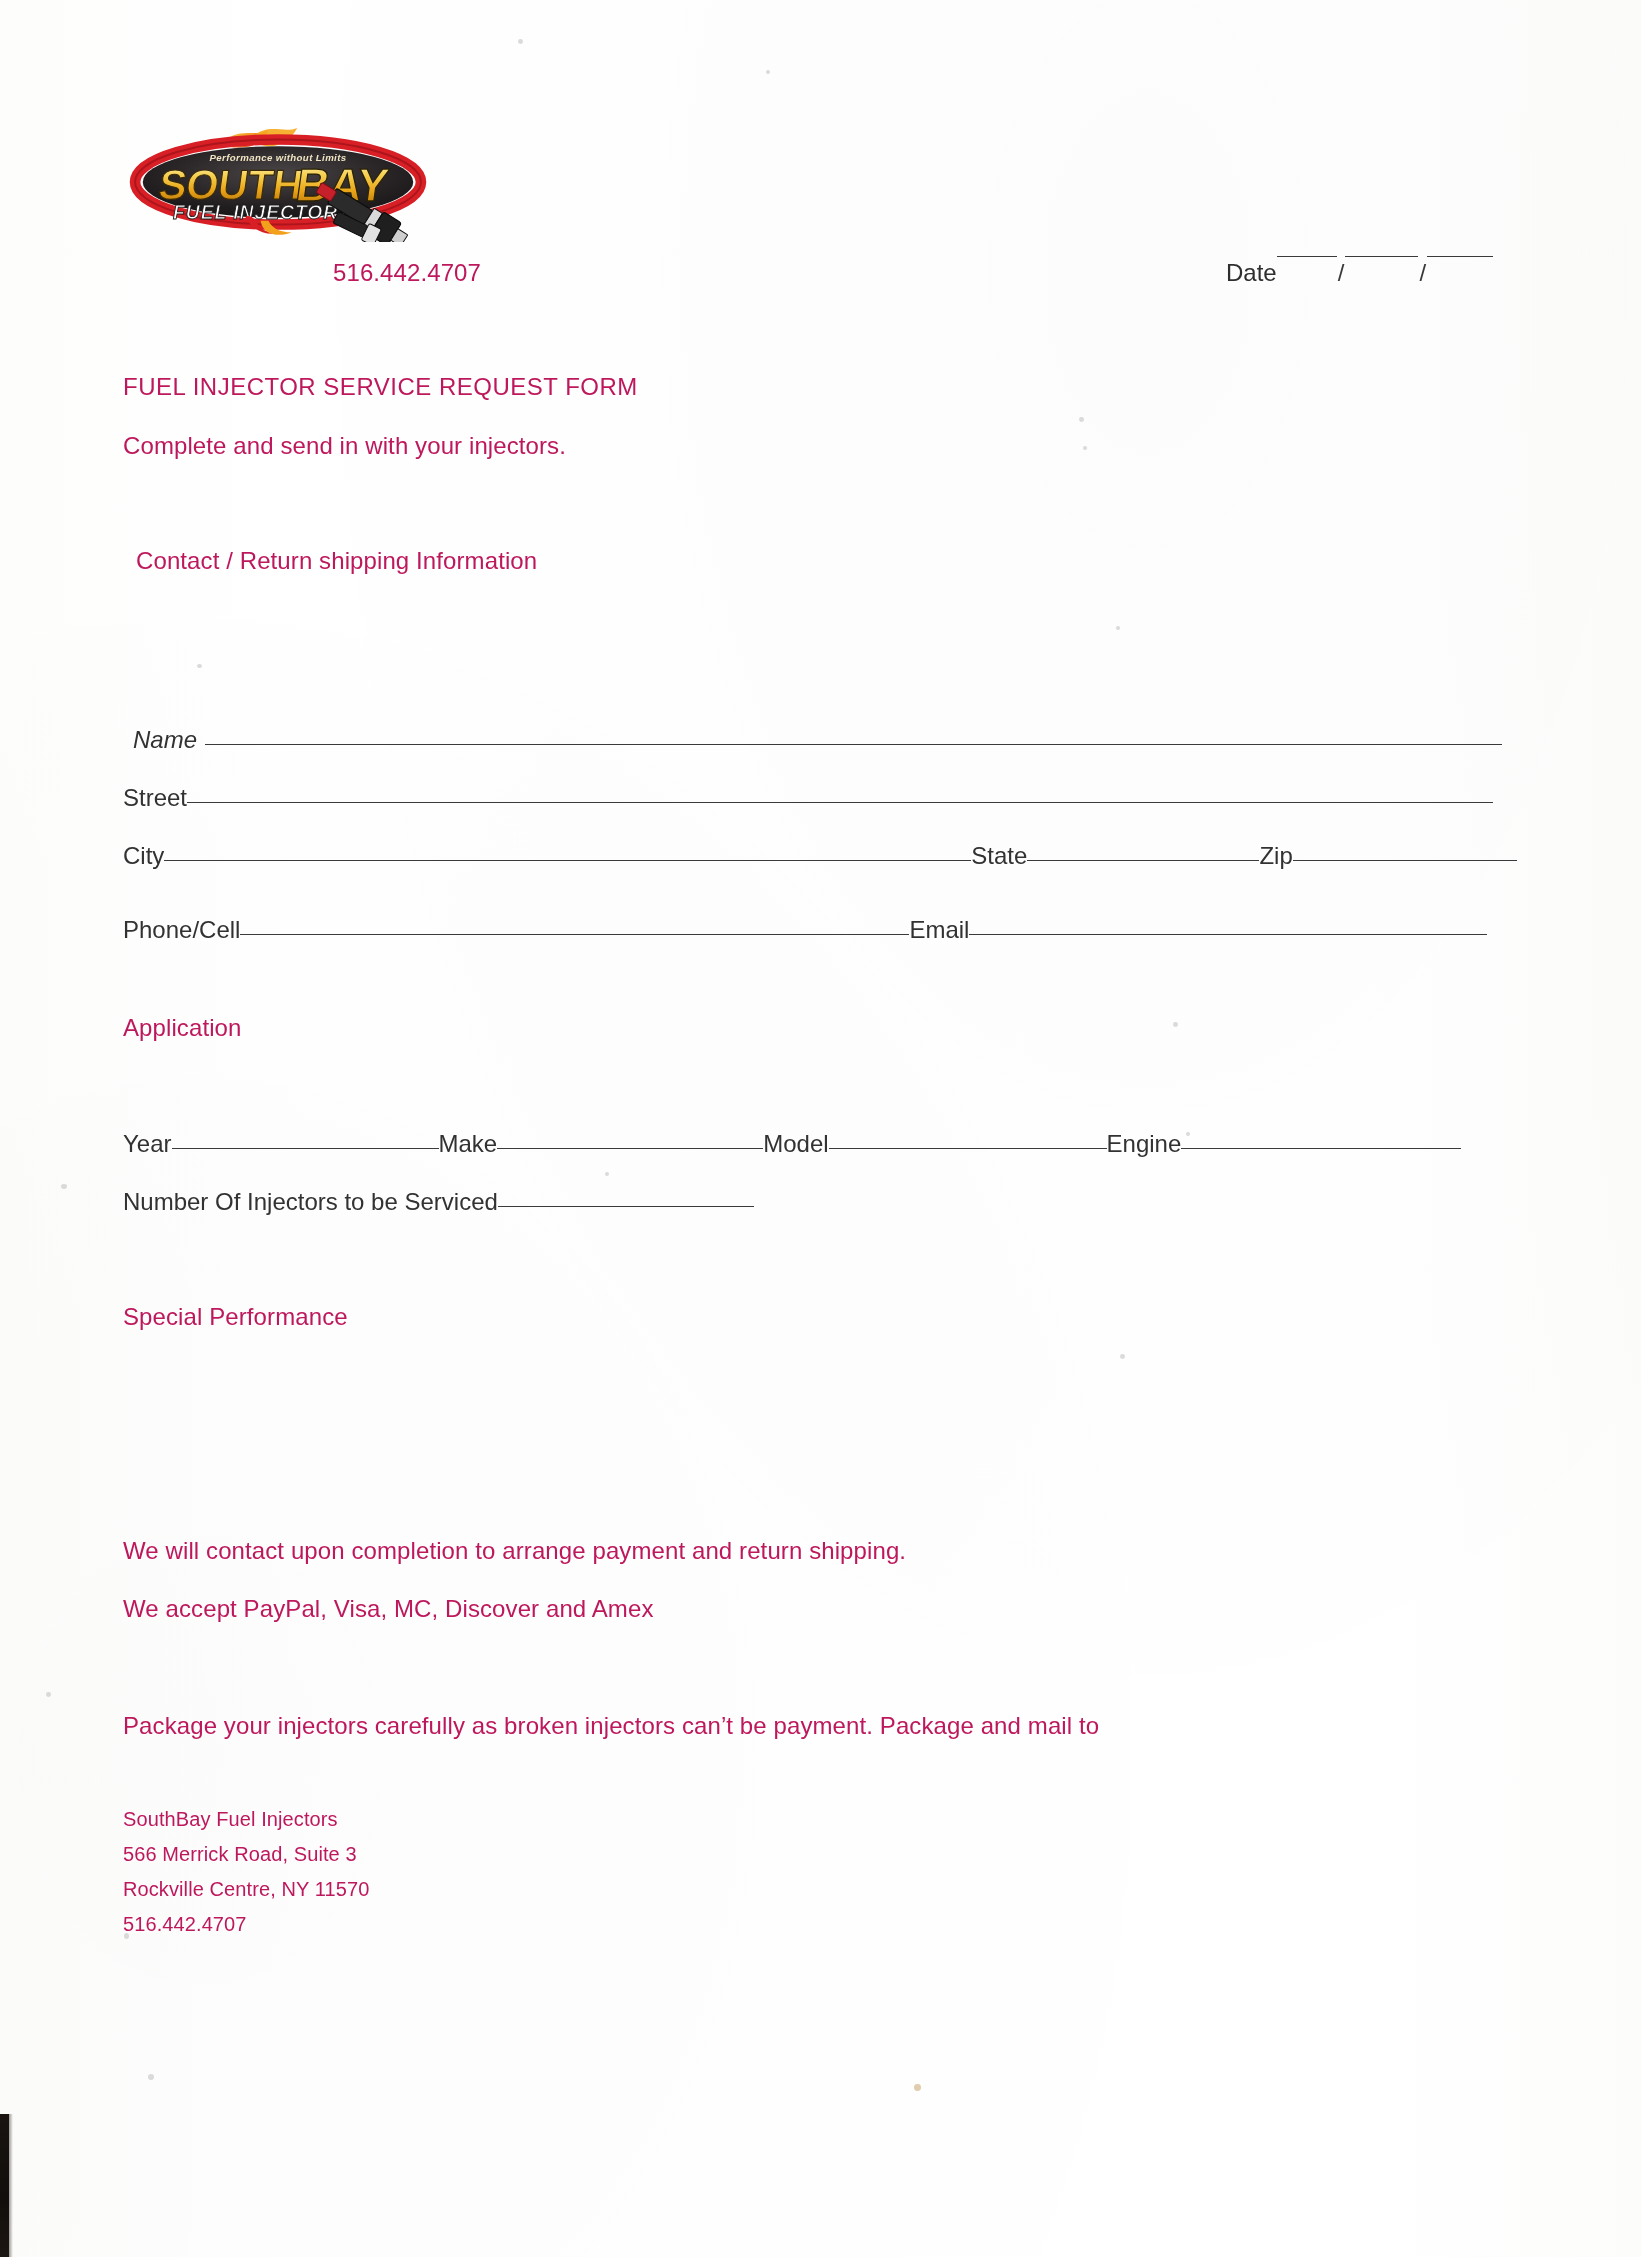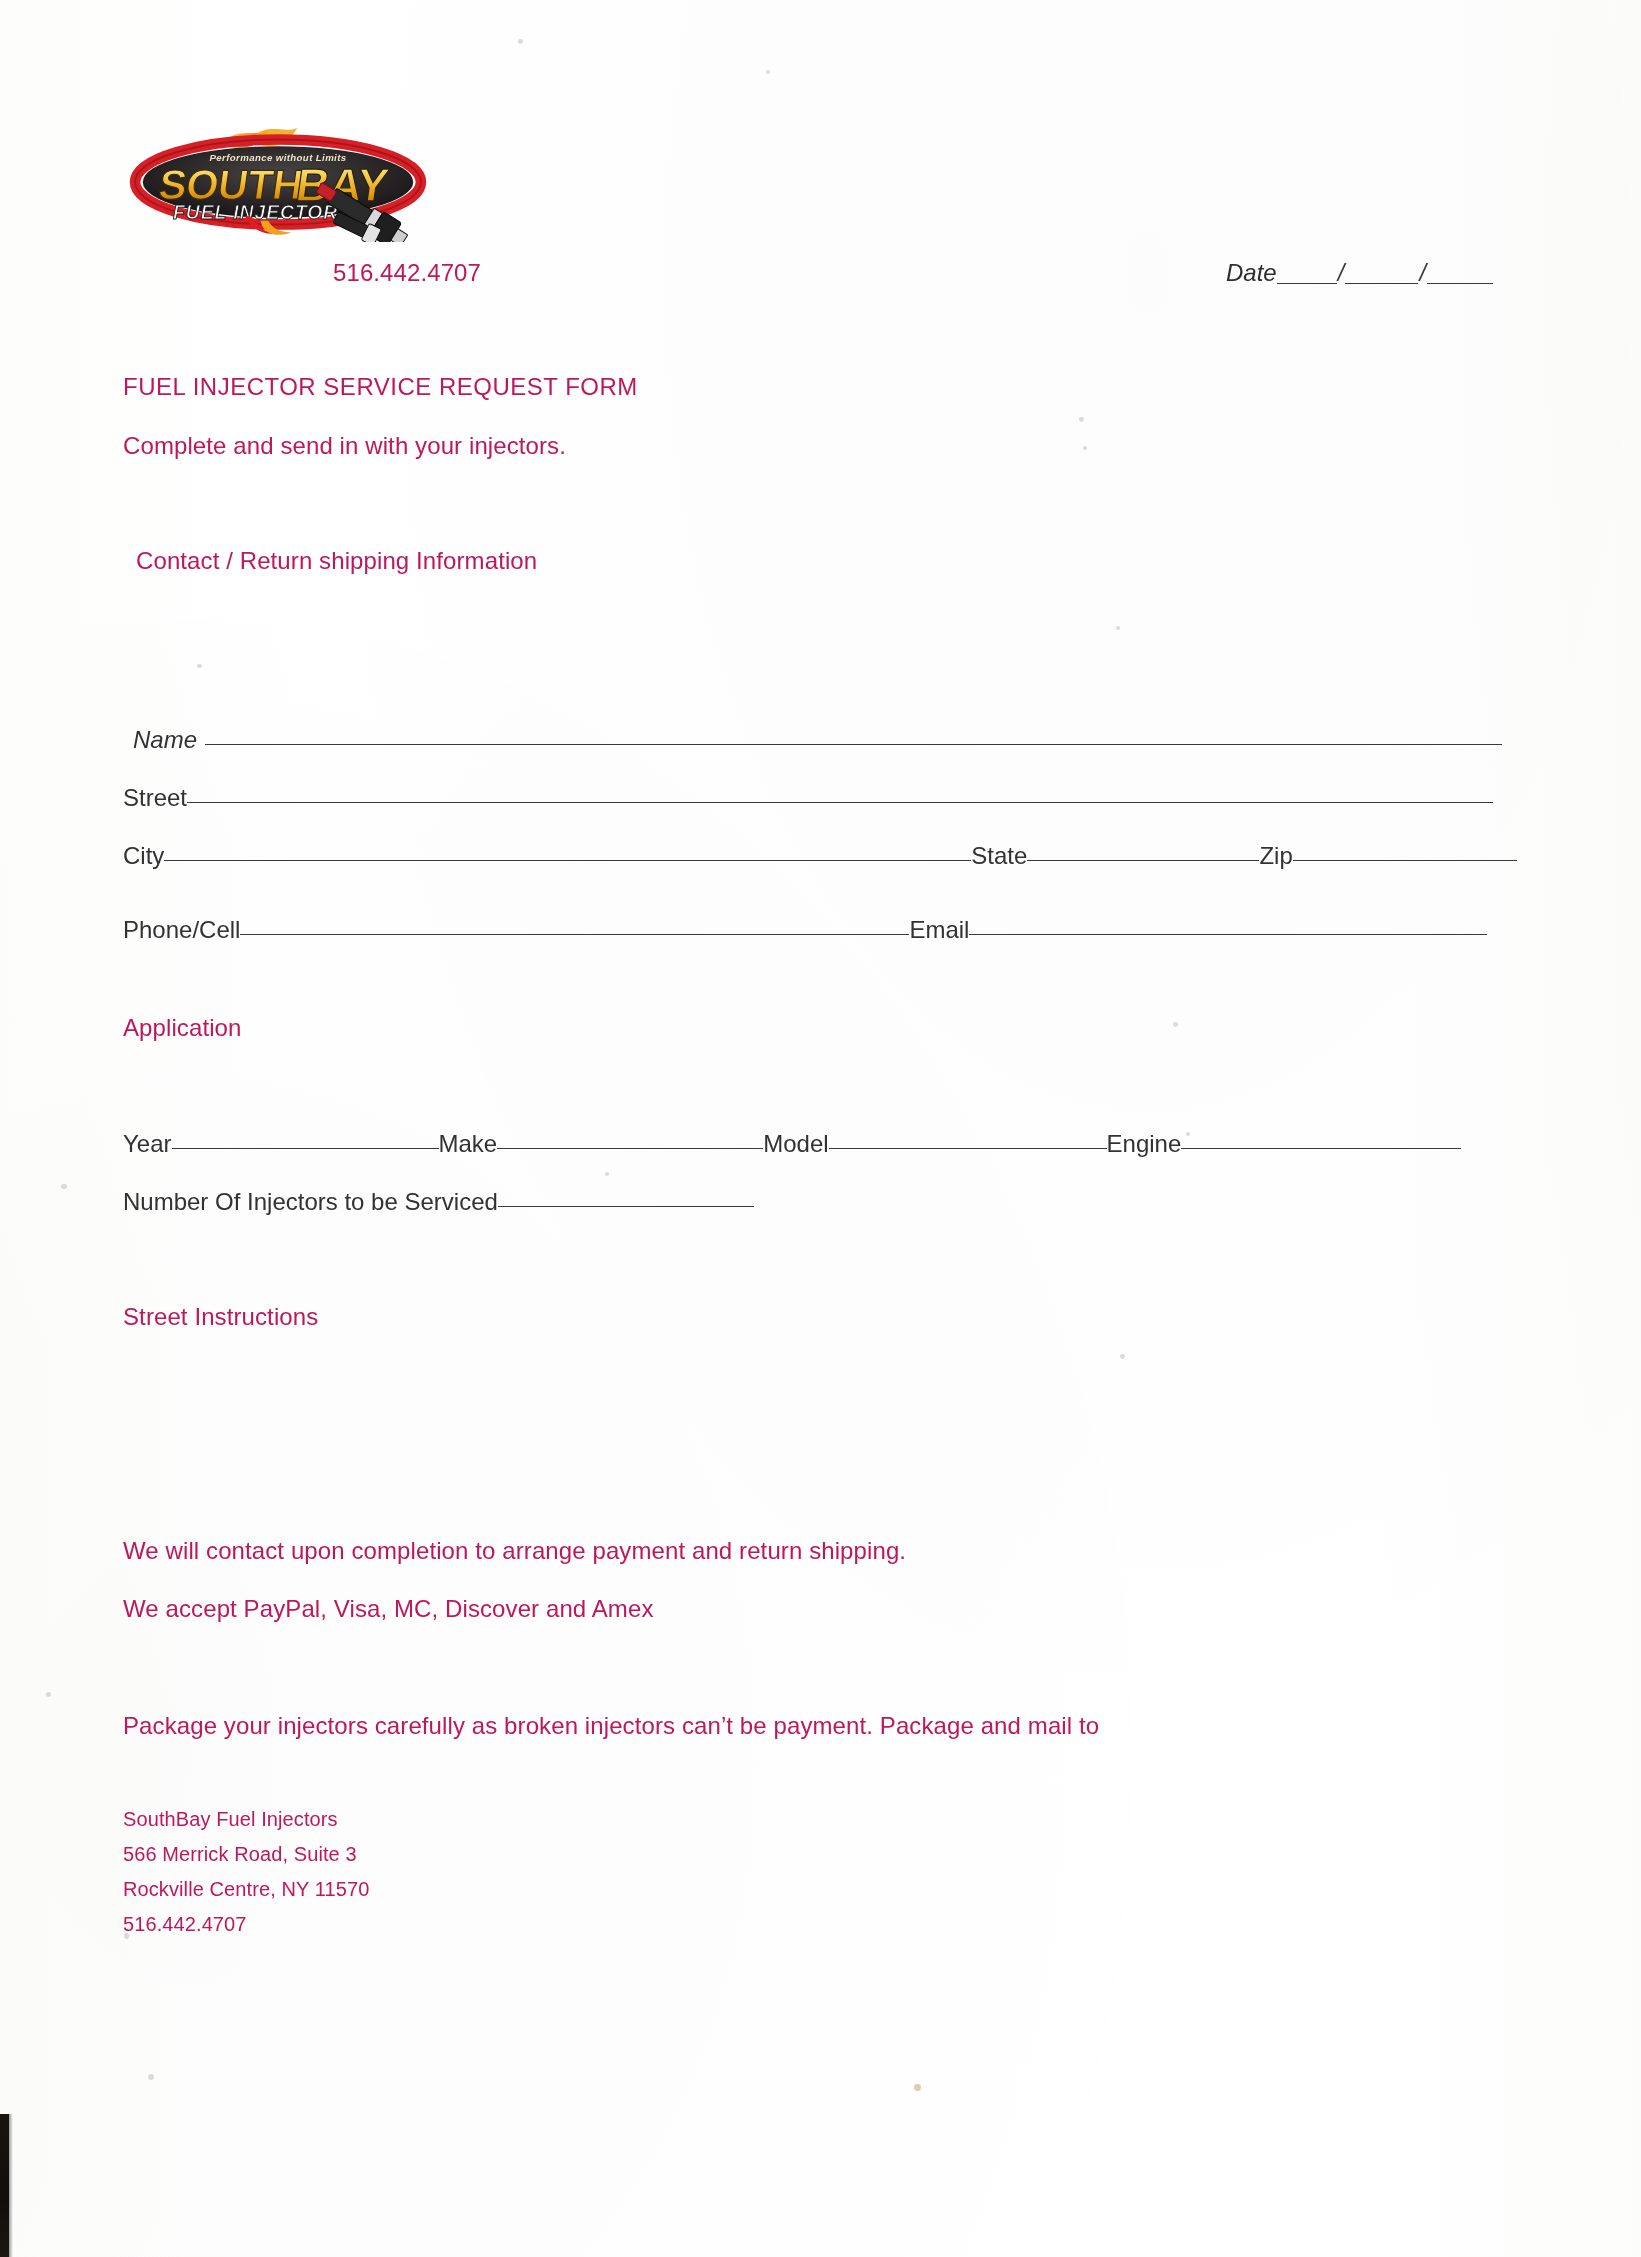--- a/index.html
+++ b/index.html
@@ -88,24 +88,23 @@
     top: -2.9px;
   }
 
   .gap { display: inline-block; width: 7.7px; }
 
   
   .date-row {
     position: absolute;
     right: 13px;
     display: flex;
-    align-items: flex-end;
+    align-items: flex-start;
     font-size: 24px;
     white-space: nowrap;
-    font-style: italic;
   }
   .slash { padding: 0 1px; font-size: 24px; color: #3a3a3a; }
 
   
   .speck {
     position: absolute;
     background: #bdbdbd;
     border-radius: 50%;
     opacity: .55;
   }
@@ -242,21 +241,21 @@
     <span class="rule" style="width:278px;"></span>
     <span class="lbl">Engine</span>
     <span class="rule" style="width:280px;"></span>
   </div>
 
   <div class="fieldrow" style="left:123px; top:1188px;">
     <span class="lbl">Number Of Injectors to be Serviced</span>
     <span class="rule" style="width:256px;"></span>
   </div>
 
-  <div class="t body" style="left:123px; top:1303px;">Street Instructions</div>
+  <div class="t body" style="left:123px; top:1303px;">Special Performance</div>
   <div style="position:absolute;left:123px;top:1342px;width:1303px;height:126px;"></div>
 
   <div class="t body" style="left:123px; top:1537px;">We will contact upon completion to arrange payment and return shipping.</div>
 
   <div class="t body" style="left:123px; top:1595px;">We accept PayPal, Visa, MC, Discover and Amex</div>
 
   <div class="t body" style="left:123px; top:1712px;">Package your injectors carefully as broken injectors can’t be payment. Package and mail to</div>
 
   <div class="t addr" style="left:123px; top:1808px;">SouthBay Fuel Injectors</div>
   <div class="t addr" style="left:123px; top:1843px;">566 Merrick Road, Suite 3</div>

